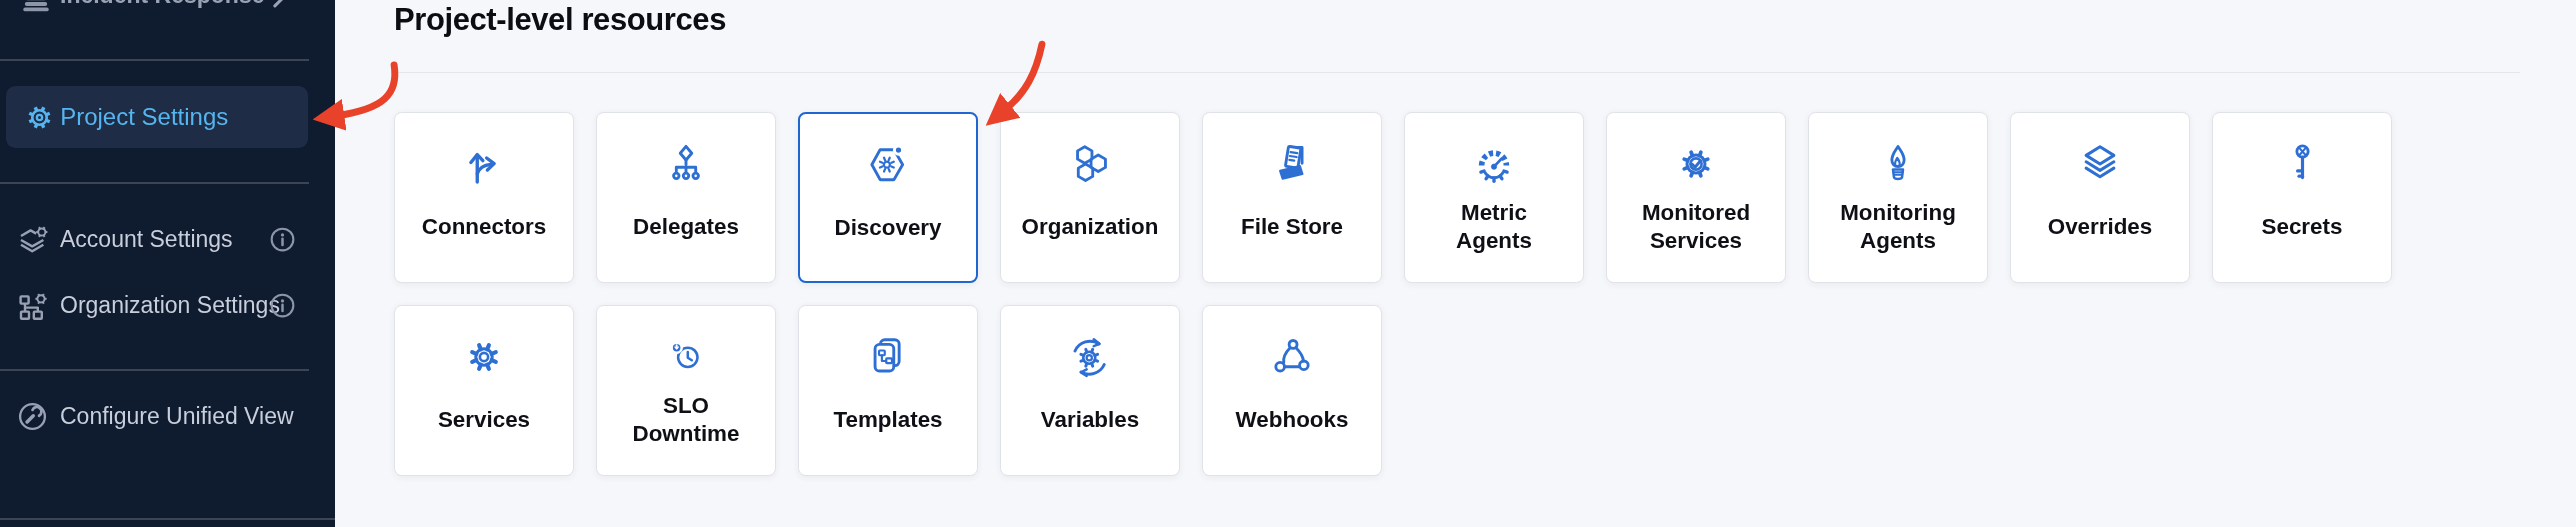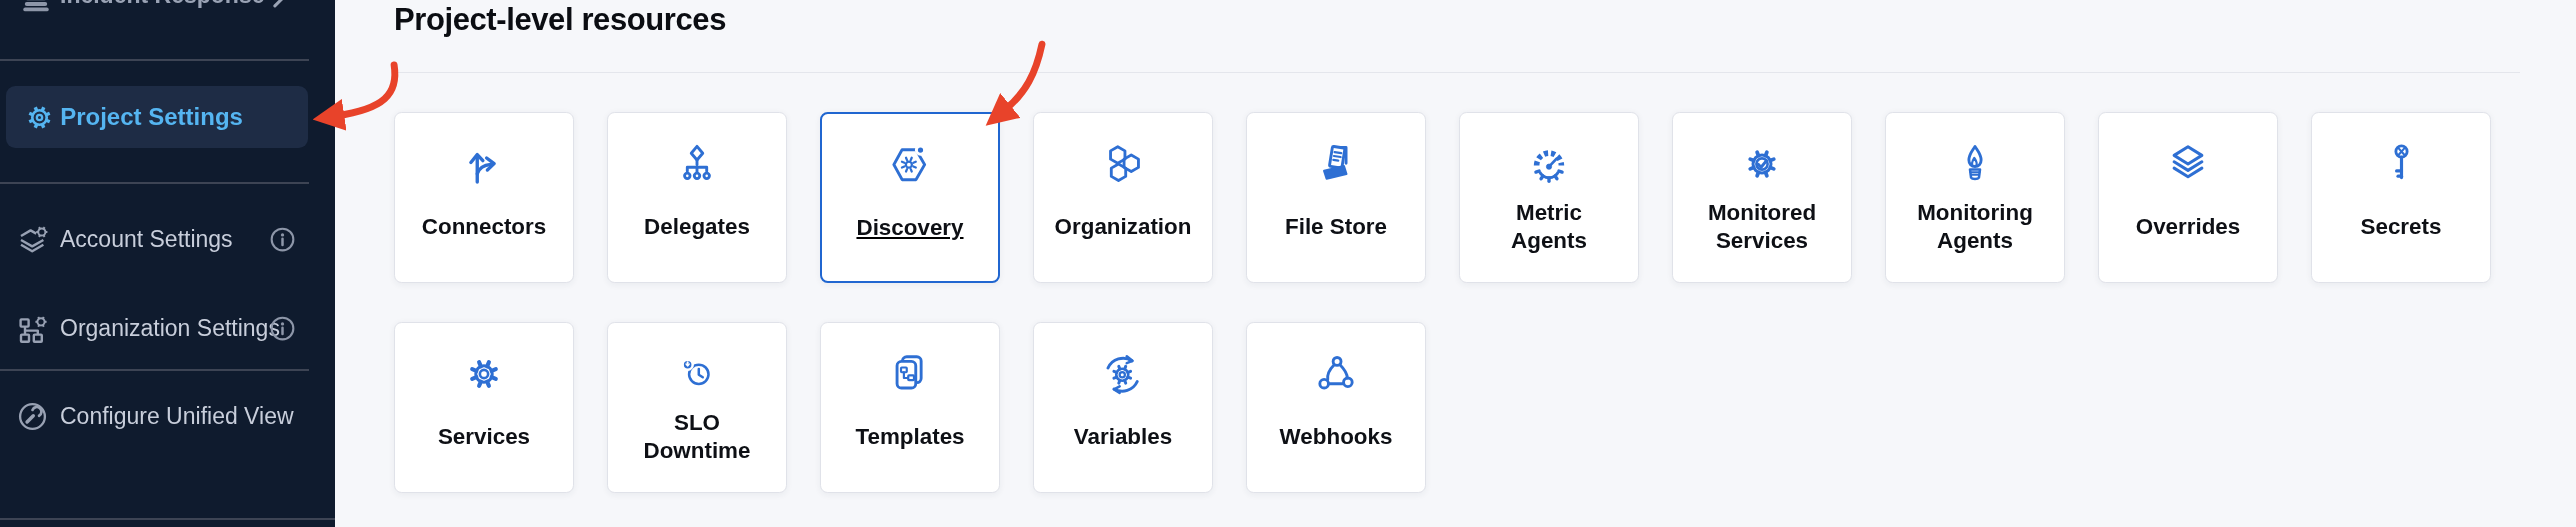--- a/index.html
+++ b/index.html
@@ -25,40 +25,40 @@
   }
   .side-row .row-end { position:absolute; left:270px; display:flex; align-items:center; }
   .side-row.incident { top:-26px; }
   .side-row.incident .row-label { color:#9aa3b5; font-weight:700; }
   .side-active {
     position:absolute; left:6.2px; top:86px; width:302px; height:62px;
     background:#1e2c45; border-radius:9.3px; display:flex; align-items:center; cursor:pointer;
   }
   .side-active .row-icon { position:absolute; left:18.5px; display:flex; }
   .side-active .row-label {
-    position:absolute; left:54px; font-size:24px; font-weight:700; color:#55b5f1; white-space:nowrap;
+    position:absolute; left:54px; font-size:24px; font-weight:400; color:#55b5f1; white-space:nowrap;
   }
   
   .main { position:absolute; left:335px; top:0; right:0; height:376px; }
   .page-title {
     margin:1.5px 0 0 59px; font-size:31px; font-weight:700;
     color:#0b0d12; letter-spacing:-0.4px; line-height:35px;
   }
   .header-rule { width:2126px; height:1.5px; background:#e4e6ec; margin:35px 0 0 59px; }
   .grid {
     display:flex; flex-wrap:wrap; column-gap:33px; row-gap:39px;
-    width:2106px; margin:39px 0 0 59px;
+    width:2106px; margin:39px 0 0 59px;gap:22px;
   }
   .card {
     width:180px; height:171px; background:#ffffff;
     border:1.5px solid #e0e2e9; border-radius:7.7px;
     box-shadow:0 1.5px 6.2px rgba(40,50,70,.06);
     display:flex; flex-direction:column; align-items:center; cursor:pointer;
   }
-  .card.active { border:2.3px solid #2066d0;text-decoration:underline; }
+  .card.active { border:2.3px solid #2066d0; }
   .card-icon { margin-top:26px; height:49px; display:flex; align-items:center; justify-content:center; }
   .card-label {
     margin-top:9.3px; height:60px; display:flex; align-items:center; justify-content:center;
     text-align:center; font-size:22.4px; font-weight:700; color:#0e1015;
     line-height:28px; white-space:nowrap;
   }
   .card-label.two-line { white-space:normal; max-width:116px; }
   
   .arrows { position:absolute; left:0; top:0; width:2576px; height:528px; pointer-events:none; }
 </style>
@@ -129,21 +129,21 @@
       <span class="row-label">Account Settings</span>
       <span class="row-end">
         <svg width="25" height="25" viewBox="0 0 30 30" fill="none">
           <circle cx="15" cy="15" r="13" stroke="#8d96a8" stroke-width="2.5"></circle>
           <circle cx="15" cy="9.5" r="2" fill="#8d96a8"></circle>
           <path d="M15 14 V21.5" stroke="#8d96a8" stroke-width="3" stroke-linecap="round"></path>
         </svg>
       </span>
     </div>
 
-    <div class="side-row" style="top:284px;margin-top:23px;">
+    <div class="side-row" style="top:284px;">
       <span class="row-icon">
         <svg width="32" height="32" viewBox="0 0 40 40" fill="none" stroke="#98a1b3">
           <rect x="5" y="27" width="10" height="9" rx="1" stroke-width="3"></rect>
           <rect x="21" y="27" width="10" height="9" rx="1" stroke-width="3"></rect>
           <rect x="4.5" y="8" width="10" height="9" rx="1" stroke-width="3"></rect>
           <path d="M10 17 V22 H26 V27 M10 22 V27" stroke-width="3" stroke-linejoin="round"></path>
           <circle cx="30" cy="11" r="4.5" stroke-width="2.5"></circle>
           <g stroke-width="2.5">
             <path d="M34.5 11 L37 11"></path>
               <path d="M32.2 14.9 L33.5 17.1"></path>

